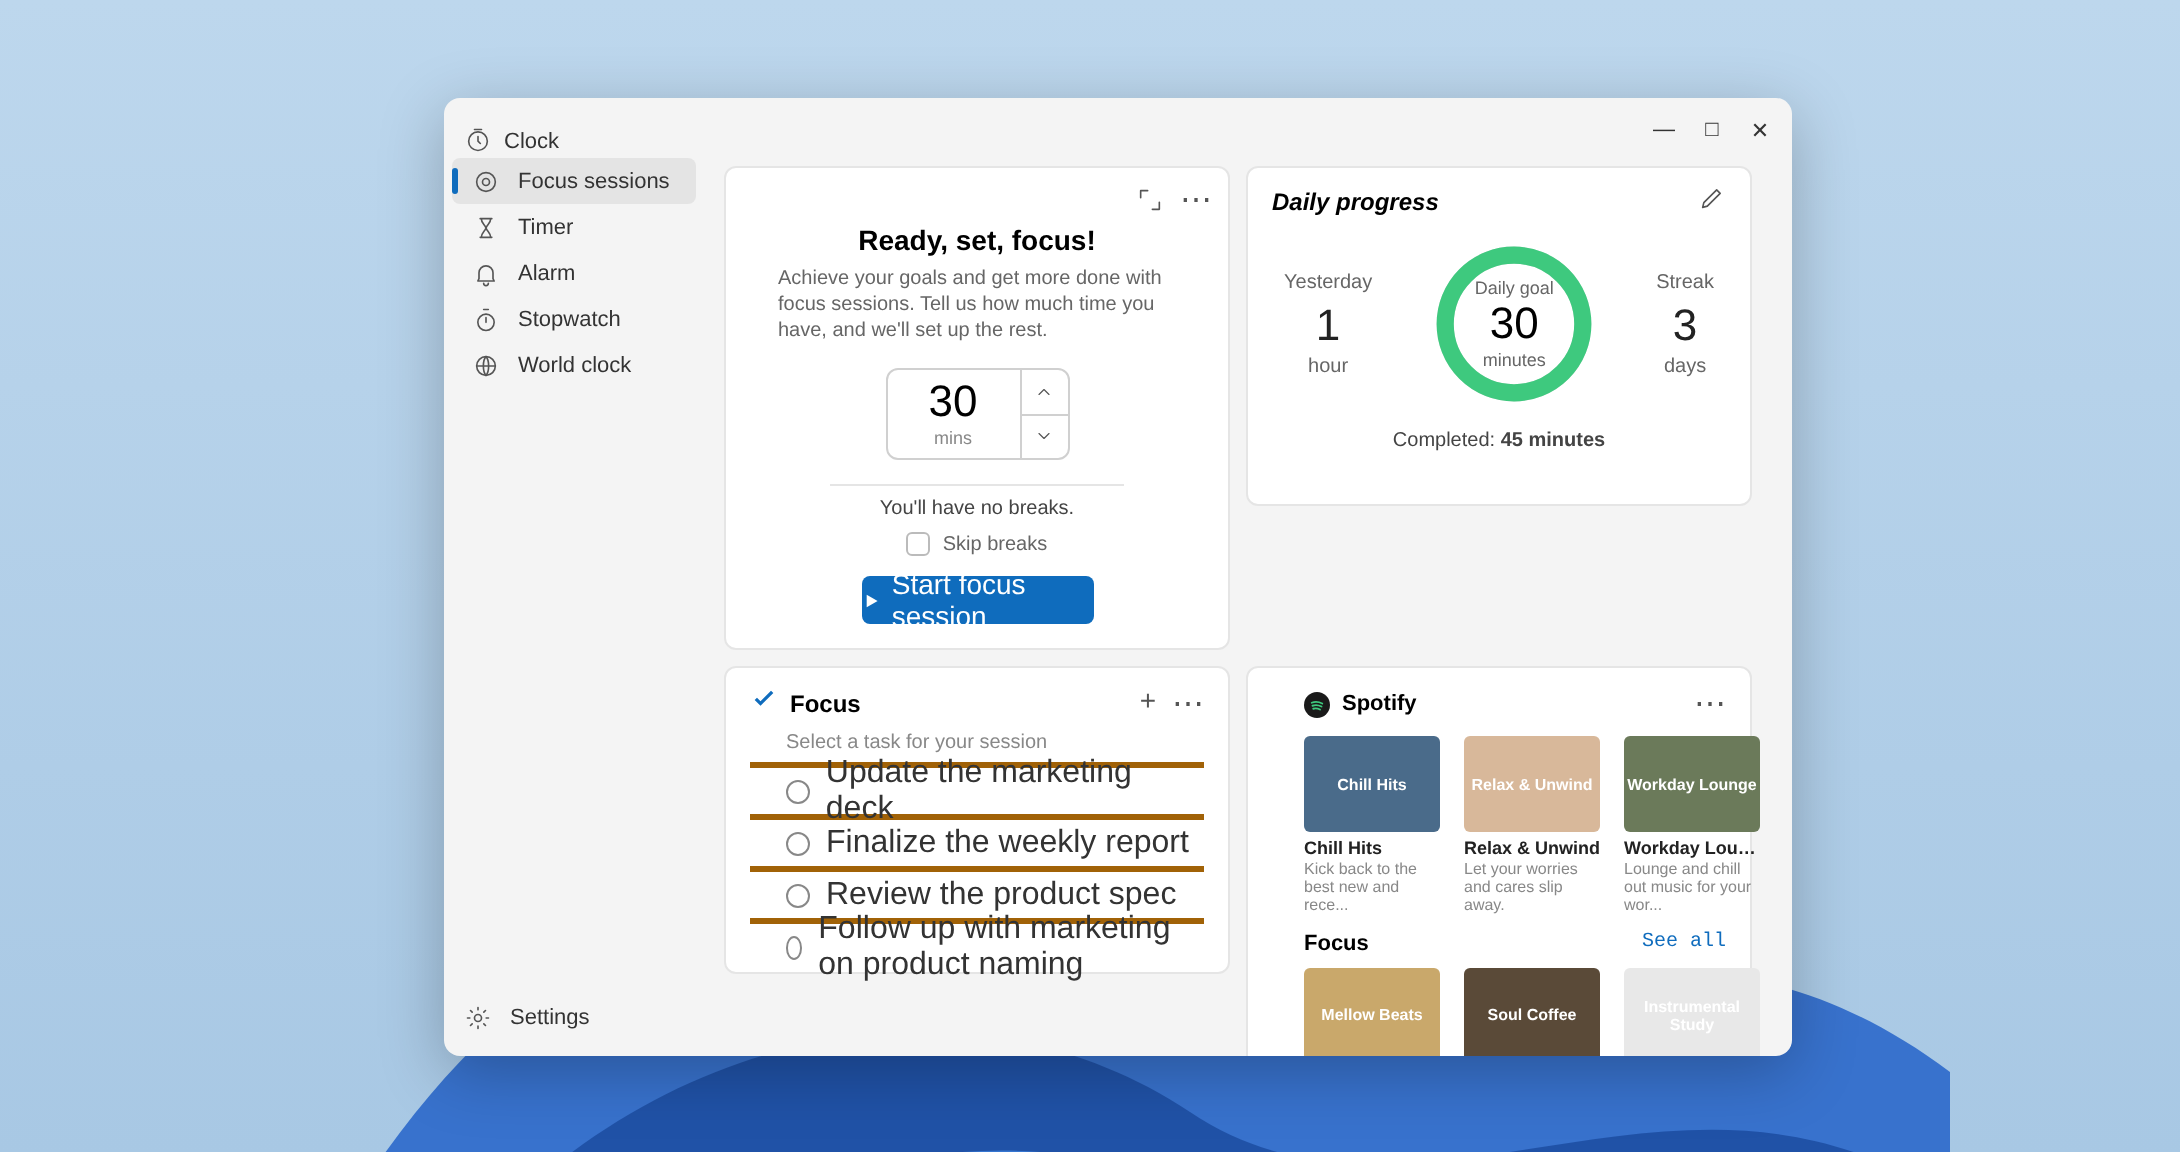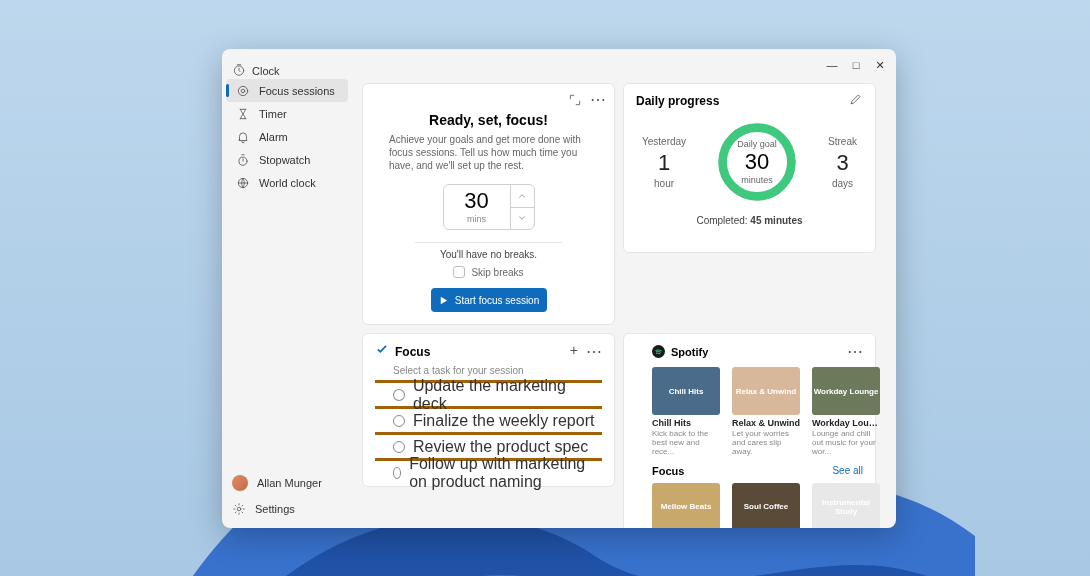--- a/index.html
+++ b/index.html
@@ -144,21 +144,21 @@
 .focus-sep { border-top:1px solid #e5e5e5; margin: 12px 40px 0 40px; }
 .breaks-text { text-align:center; font-size:10px; color:#444; margin-top:6px; }
 .skip-breaks { display:flex; align-items:center; justify-content:center; gap:6px; margin-top:6px; font-size:10px; color:#666; }
 .skip-breaks .cb { width:12px; height:12px; border:1px solid #bbb; border-radius:3px; }
 .start-btn {
   display:flex; align-items:center; justify-content:center;
   gap:6px;
   background:#0f6cbd; color:#fff;
   width: 116px; height: 24px;
   border-radius:4px; margin: 10px auto 0 auto;
-  font-size:10px; cursor:pointer;
+  font-size:14px; cursor:pointer;
 }
 .tasks-card {
   grid-column: 1;
   grid-row: 2;
   height: 154px;
   padding: 8px 12px 8px 12px;
   position:relative;
 }
 .tasks-head { display:flex; align-items:center; gap:6px; }
 .tasks-head .ttl { font-size:12px; font-weight:600; }
@@ -174,21 +174,21 @@
 .task-circle { width:12px; height:12px; border:1.5px solid #888; border-radius:50%; }
 
 .progress-card {
   grid-column: 2;
   grid-row: 1;
   height: 170px;
   padding: 8px 12px 10px 12px;
   position:relative;
 }
 .progress-card .hdr { display:flex; align-items:center; }
-.progress-card .hdr span { font-size:12px; font-weight:600; }
+.progress-card .hdr span { font-size:12px; font-weight:600;font-style:italic; }
 .progress-card .hdr .edit { margin-left:auto; color:#555; cursor:pointer; }
 .prog-body { display:flex; align-items:center; justify-content:space-between; margin-top:10px; padding:0 6px; }
 .stat { text-align:center; font-size:10px; color:#666; }
 .stat .val { font-size:22px; font-weight:400; color:#222; margin:3px 0 2px 0; }
 .goal-ring {
   width:86px; height:86px; position:relative;
 }
 .goal-ring svg { width:100%; height:100%; transform:rotate(-90deg); }
 .goal-ring .center { position:absolute; inset:0; display:flex; flex-direction:column; align-items:center; justify-content:center; }
 .goal-ring .center .lbl { font-size:9px; color:#666; }
@@ -201,21 +201,21 @@
   grid-row: 2;
   height: 226px;
   padding: 8px 12px 0 28px;
   position:relative;
 }
 .spotify-card .hdr { display:flex; align-items:center; gap:6px; }
 .spotify-card .hdr .sp-ic { width:13px; height:13px; border-radius:50%; background:#1a1a1a; display:flex; align-items:center; justify-content:center; }
 .spotify-card .hdr .ttl { font-size:11px; font-weight:600; }
 .spotify-card .hdr .more { margin-left:auto; color:#555; cursor:pointer; }
 .section-label { font-size:11px; font-weight:600; margin-top:8px; display:flex; }
-.section-label .seeall { margin-left:auto; font-size:10px; color:#0f6cbd; cursor:pointer; font-weight:400; }
+.section-label .seeall { margin-left:auto; font-size:10px; color:#0f6cbd; cursor:pointer; font-weight:400;font-family:Liberation Mono, monospace; }
 .pl-row { display:flex; gap:12px; margin-top:6px; }
 .pl {
   width: 68px;
   font-size:8.5px;
   cursor:pointer;
 }
 .pl .art {
   width:68px; height:48px; border-radius:3px;
   display:flex; align-items:center; justify-content:center;
   color:#fff; font-size:8px; font-weight:600; text-align:center;
@@ -290,24 +290,20 @@
         <span class="nav-icon">
             <svg class="ic" viewBox="0 0 24 24">
               <circle cx="12" cy="12" r="8"></circle>
               <path d="M4 12h16M12 4c3 3 3 13 0 16M12 4c-3 3-3 13 0 16"></path>
             </svg>
           </span>
         <span>World clock</span>
       </div>
 
       <div class="sidebar-bottom">
-        <div class="user-item">
-          <div class="avatar"></div>
-          <span>Allan Munger</span>
-        </div>
         <div class="settings-item">
           <span class="nav-icon">
               <svg class="ic" viewBox="0 0 24 24">
                 <circle cx="12" cy="12" r="3"></circle>
                 <path d="M12 3v2M12 19v2M3 12h2M19 12h2M5.6 5.6l1.4 1.4M17 17l1.4 1.4M5.6 18.4L7 17M17 7l1.4-1.4"></path>
               </svg>
             </span>
           <span>Settings</span>
         </div>
       </div>

